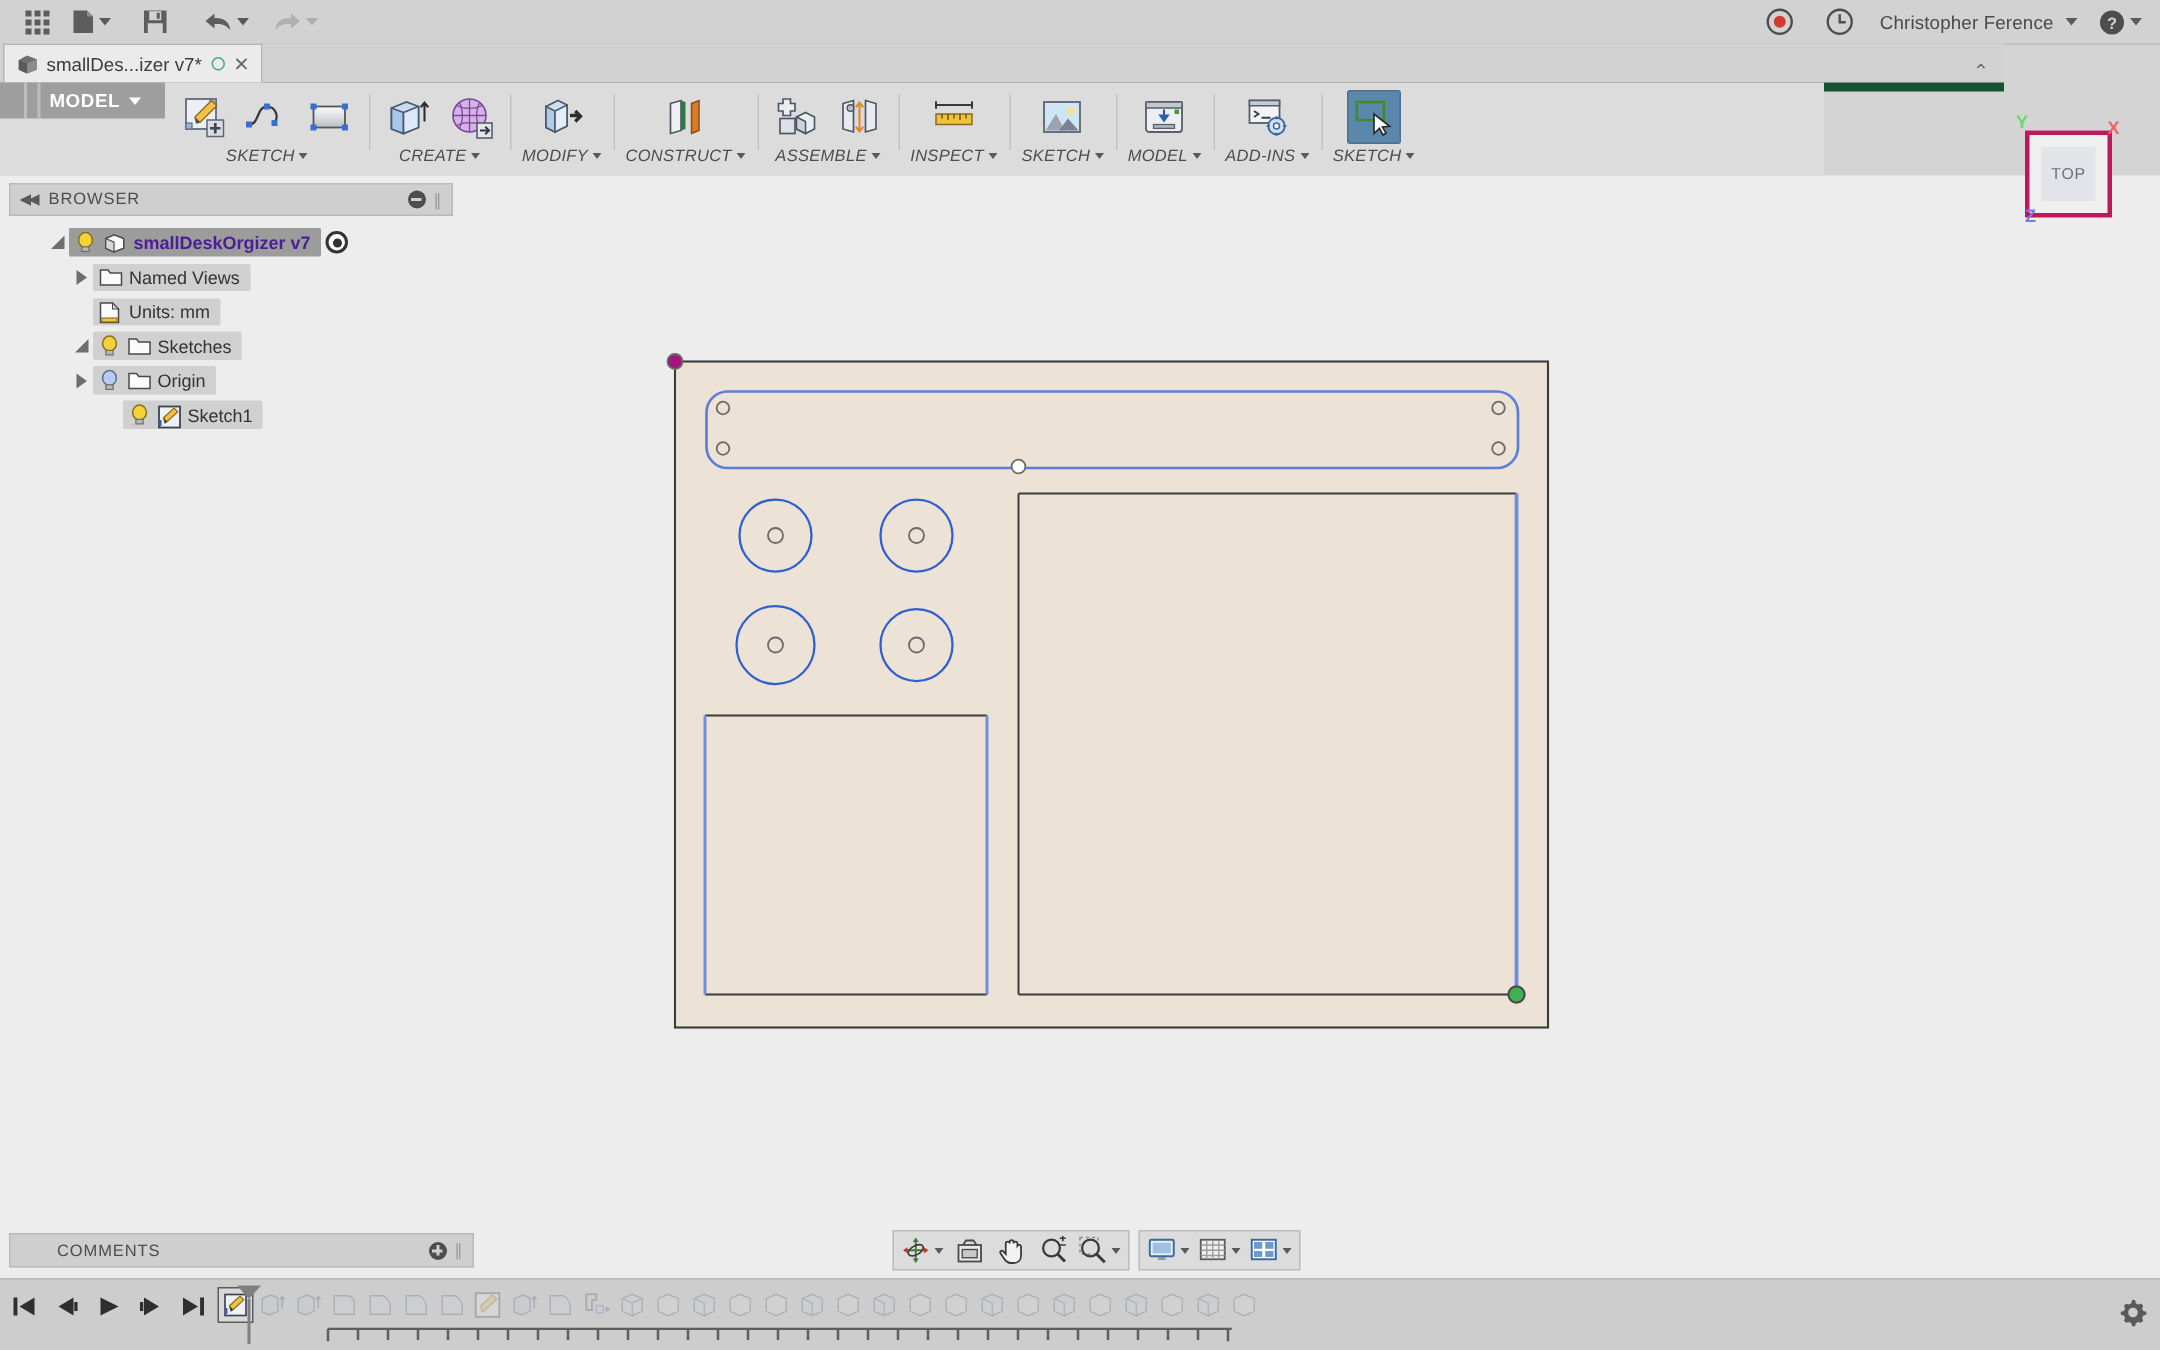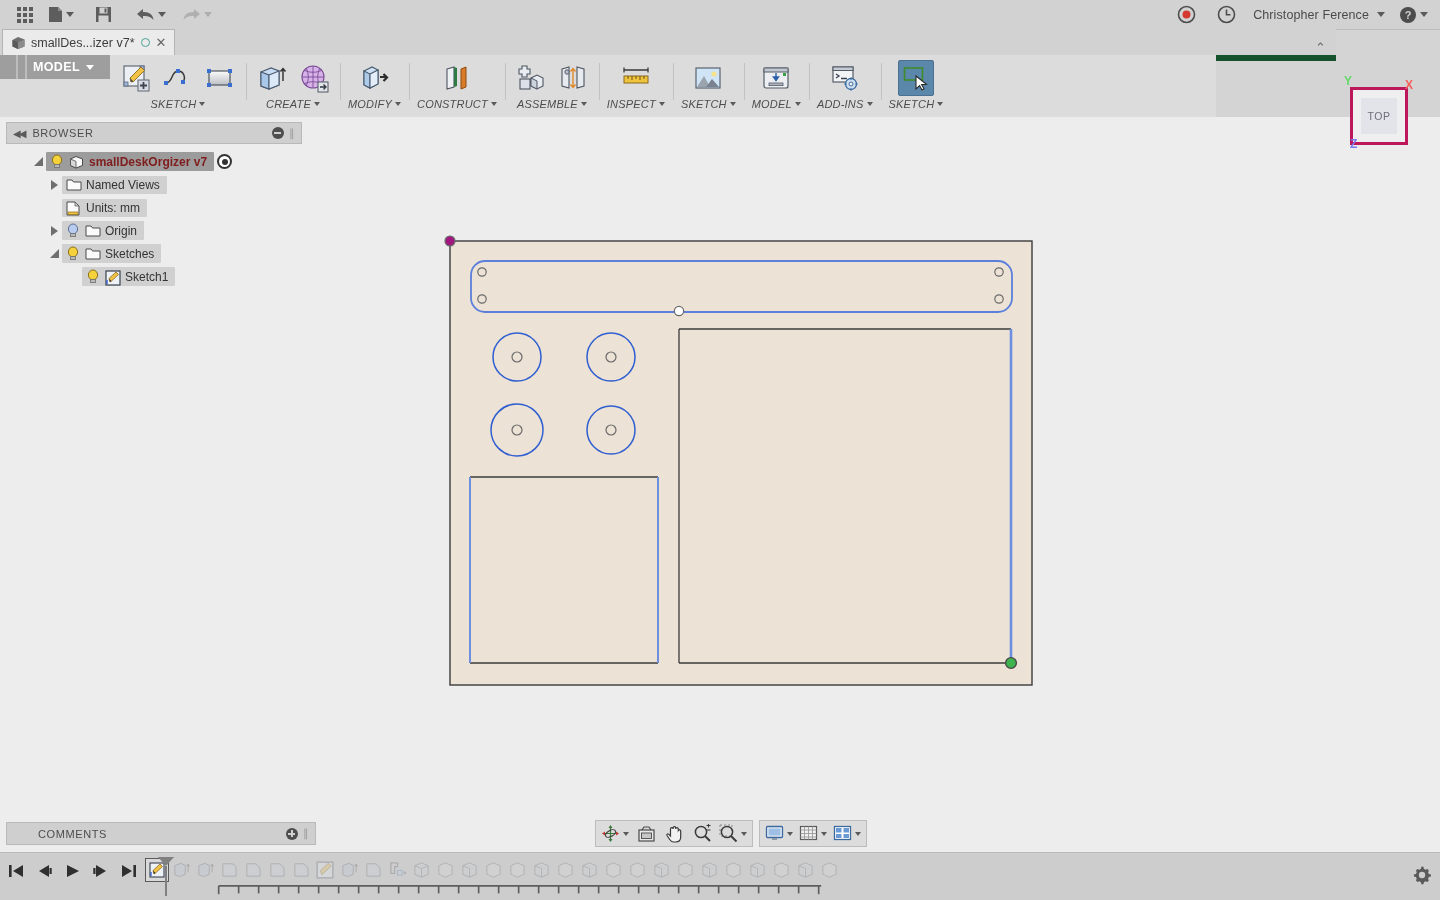--- a/index.html
+++ b/index.html
@@ -112,21 +112,21 @@
                   display: flex; align-items: center; justify-content: center; }
   .circle-minus i { width: 7px; height: 2px; background: #cfcfcf; display:block; }
   .bh-grip { color: #9a9a9a; font-size: 11px; }
 
   .tree { padding-top: 6px; font-size: 12px; color: #333; }
   .trow { display: flex; align-items: center; height: 23px; }
   .twist { width: 16px; display: flex; align-items: center; justify-content: center; }
   .tri-r { width:0;height:0;border-top:5px solid transparent;border-bottom:5px solid transparent;border-left:7px solid #6e6e6e; }
   .tri-d { width: 0; height: 0; border-left: 9px solid transparent; border-bottom: 9px solid #6e6e6e; }
   .tnode { display: flex; align-items: center; gap: 5px; padding: 2px 7px 2px 4px; background: #d0d0d0; border-radius: 1px; }
-  .tnode.sel { background: #9c9c9c; color: #7f1d1d; font-weight: 700; text-align: center; }
+  .tnode.sel { background: #9c9c9c; color: #4c1d95; font-weight: 700; text-align: center; }
   .tlabel { white-space: nowrap; }
   .bulb { width: 14px; height: 15px; position: relative; }
   .eyeball { width: 15px; height: 15px; border-radius: 50%; border: 2px solid #333; box-sizing: border-box;
              display:flex;align-items:center;justify-content:center; background:#fff;}
   .eyeball i { width: 6px; height: 6px; border-radius: 50%; background: #333; display:block; }
   .folder { width: 15px; height: 13px; }
 
   
   .canvas {
     position: absolute; left: 0; top: 117px; width: 1440px; height: 735px;
@@ -615,55 +615,55 @@
                 <path d="M9 1 l4 4 h-4 z" fill="#d5d5d5" stroke="#4a4a4a" stroke-width=".7"></path>
                 <rect x="2" y="11" width="10" height="2.6" fill="#f0c33c" stroke="#8a6a1e" stroke-width=".7"></rect>
               </svg>
           </span>
           <span class="tlabel">Units: mm</span>
         </span>
       </div>
 
       <div class="trow" style="padding-left:40px;">
         <span class="twist">
+            <span class="tri-d"></span>
+          </span>
+        <span class="tnode">
+          <span class="bulb">
+            <svg width="14" height="15" viewBox="0 0 14 15">
+                <ellipse cx="7" cy="6" rx="4.6" ry="5" fill="#f5d23c" stroke="#8a7018" stroke-width="1"></ellipse>
+                <rect x="4.6" y="10.6" width="4.8" height="3" fill="#b9b9b9" stroke="#6d6d6d" stroke-width=".8"></rect>
+              </svg>
+          </span>
+          <span class="folder">
+            <svg width="16" height="13" viewBox="0 0 16 13">
+                <path d="M1 2 h5 l1.5 2 h7.5 v8 h-14 z" fill="#fbfbfb" stroke="#4a4a4a" stroke-width="1"></path>
+              </svg>
+          </span>
+          <span class="tlabel">Sketches</span>
+        </span>
+      </div>
+
+      <div class="trow" style="padding-left:40px;">
+        <span class="twist">
             <span class="tri-r"></span>
           </span>
         <span class="tnode">
           <span class="bulb">
             <svg width="14" height="15" viewBox="0 0 14 15">
                 <ellipse cx="7" cy="6" rx="4.6" ry="5" fill="#b9ccef" stroke="#5a6e93" stroke-width="1"></ellipse>
                 <rect x="4.6" y="10.6" width="4.8" height="3" fill="#b9b9b9" stroke="#6d6d6d" stroke-width=".8"></rect>
               </svg>
           </span>
           <span class="folder">
             <svg width="16" height="13" viewBox="0 0 16 13">
                 <path d="M1 2 h5 l1.5 2 h7.5 v8 h-14 z" fill="#fbfbfb" stroke="#4a4a4a" stroke-width="1"></path>
               </svg>
           </span>
           <span class="tlabel">Origin</span>
-        </span>
-      </div>
-
-      <div class="trow" style="padding-left:40px;">
-        <span class="twist">
-            <span class="tri-d"></span>
-          </span>
-        <span class="tnode">
-          <span class="bulb">
-            <svg width="14" height="15" viewBox="0 0 14 15">
-                <ellipse cx="7" cy="6" rx="4.6" ry="5" fill="#f5d23c" stroke="#8a7018" stroke-width="1"></ellipse>
-                <rect x="4.6" y="10.6" width="4.8" height="3" fill="#b9b9b9" stroke="#6d6d6d" stroke-width=".8"></rect>
-              </svg>
-          </span>
-          <span class="folder">
-            <svg width="16" height="13" viewBox="0 0 16 13">
-                <path d="M1 2 h5 l1.5 2 h7.5 v8 h-14 z" fill="#fbfbfb" stroke="#4a4a4a" stroke-width="1"></path>
-              </svg>
-          </span>
-          <span class="tlabel">Sketches</span>
         </span>
       </div>
 
       <div class="trow" style="padding-left:76px;">
         <span class="tnode">
           <span class="bulb">
             <svg width="14" height="15" viewBox="0 0 14 15">
                 <ellipse cx="7" cy="6" rx="4.6" ry="5" fill="#f5d23c" stroke="#8a7018" stroke-width="1"></ellipse>
                 <rect x="4.6" y="10.6" width="4.8" height="3" fill="#b9b9b9" stroke="#6d6d6d" stroke-width=".8"></rect>
               </svg>

